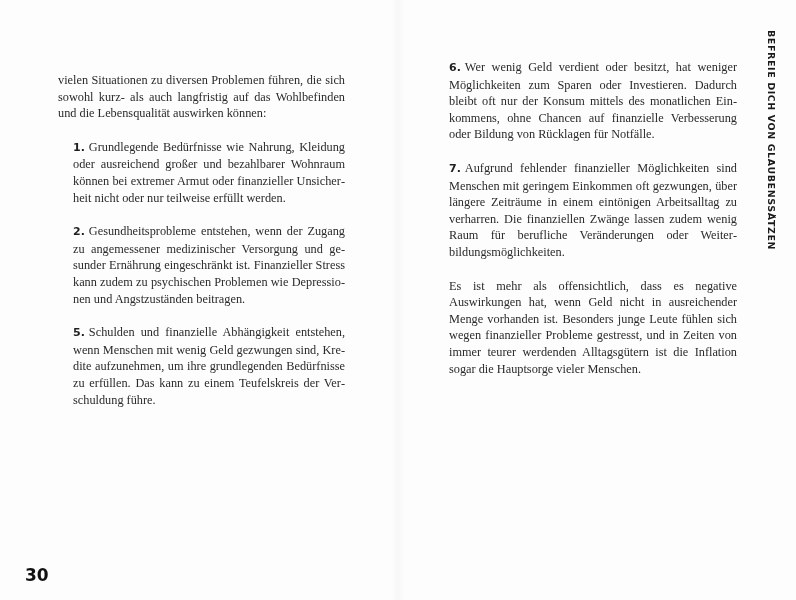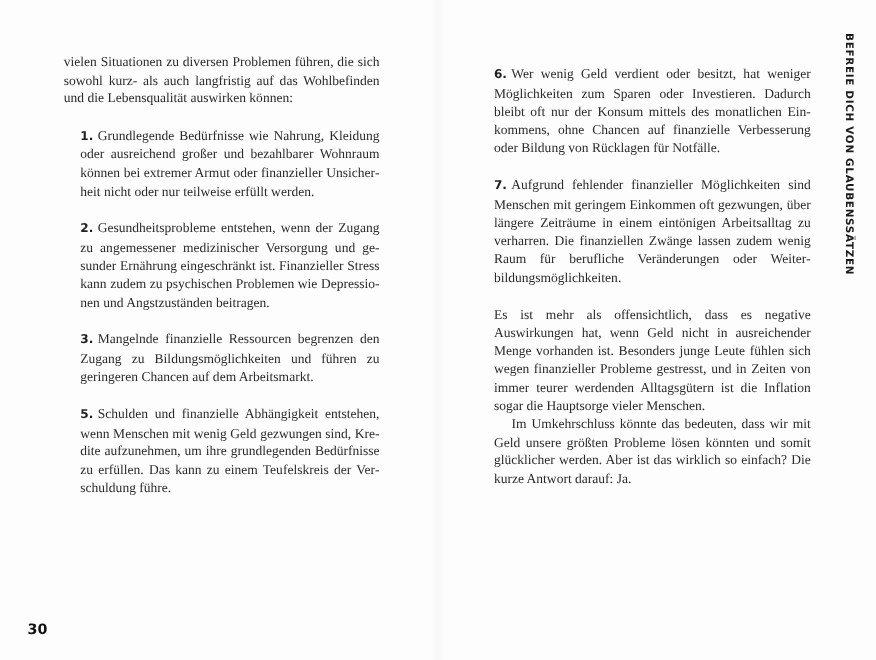--- a/index.html
+++ b/index.html
@@ -2,55 +2,53 @@
 <html><head>
   <meta charset="utf-8">
   <style>
     html, body { margin: 0; padding: 0; background: #fdfdfd; }
     body { width: 796px; height: 600px; position: relative; overflow: hidden;
            font-family: "Liberation Serif", "DejaVu Serif", serif; color: #2a2a2a; }
     .page { position: absolute; top: 0; height: 600px; }
     .page-left { left: 0; width: 398px; }
     .page-right { left: 398px; width: 398px; }
     .text { position: absolute; font-size: 12.3px; line-height: 16.6px; text-align: justify; hyphens: manual; }
-    .left-text { left: 58px; width: 287px; top: 48px; }
+    .left-text { left: 58px; width: 287px; top: 72px; }
     .right-text { left: 51px; width: 288px; top: 59px; }
     p { margin: 0; }
     .intro { margin-left: 0; }
     .item { margin-left: 15px; margin-bottom: 17px; }
     .intro { margin-bottom: 17px; }
     .item .num { font-family: "DejaVu Sans", "Liberation Sans", sans-serif; font-weight: bold; font-size: 11px; margin-right: 4px; color: #1f1f1f; }
     .right-text .item { margin-left: 0; }
     .right-text .item:last-of-type { margin-bottom: 26px; }
     .para-indent { text-indent: 16px; }
-    .page-number { position: absolute; top: 565px; font-family: "DejaVu Sans", "Liberation Sans", sans-serif; font-weight: bold; font-size: 13px; color: #111; }
+    .page-number { position: absolute; top: 565px; font-family: "DejaVu Sans", "Liberation Sans", sans-serif; font-weight: bold; font-size: 17px; color: #111; }
     .page-number.left { left: 25px; }
     .page-number.right { left: 356px; margin-left: 48px; }
     .running-head { position: absolute; left: 368px; top: 30px; writing-mode: vertical-rl; transform: none;
                     font-family: "DejaVu Sans", "Liberation Sans", sans-serif; font-size: 9.5px; font-weight: bold; letter-spacing: 0.6px; color: #1a1a1a; white-space: nowrap; }
     .gutter { position: absolute; left: 392px; top: 0; width: 12px; height: 600px; background: linear-gradient(to right, #fdfdfd, #f7f7f7, #fdfdfd); }
   </style>
 </head>
 <body>
 
 <div class="page page-left">
   <div class="text left-text">
     <p class="intro">vielen Situationen zu diversen Problemen führen, die sich sowohl kurz- als auch langfristig auf das Wohlbefinden und die Lebensqualität auswirken können:</p>
     <p class="item"><span class="num">1.</span><span>Grundlegende Bedürfnisse wie Nahrung, Kleidung oder ausreichend großer und bezahlbarer Wohnraum können bei extremer Armut oder finanzieller Unsicher­heit nicht oder nur teilweise erfüllt werden.</span></p>
     <p class="item"><span class="num">2.</span><span>Gesundheitsprobleme entstehen, wenn der Zugang zu angemessener medizinischer Versorgung und ge­sunder Ernährung eingeschränkt ist. Finanzieller Stress kann zudem zu psychischen Problemen wie Depressio­nen und Angstzuständen beitragen.</span></p>
-    <p class="item"><span class="num">3.</span><span>Mangelnde finanzielle Ressourcen begrenzen den Zugang zu Bildungsmöglichkeiten und führen zu gerin­geren Chancen auf dem Arbeitsmarkt.</span></p>
     <p class="item"><span class="num">5.</span><span>Schulden und finanzielle Abhängigkeit entstehen, wenn Menschen mit wenig Geld gezwungen sind, Kre­dite aufzunehmen, um ihre grundlegenden Bedürfnisse zu erfüllen. Das kann zu einem Teufelskreis der Ver­schuldung führe.</span></p>
   </div>
   <div class="page-number left">30</div>
 </div>
 
 <div class="gutter"></div>
 
 <div class="page page-right">
   <div class="text right-text">
     <p class="item"><span class="num">6.</span><span>Wer wenig Geld verdient oder besitzt, hat weniger Möglichkeiten zum Sparen oder Investieren. Dadurch bleibt oft nur der Konsum mittels des monatlichen Ein­kommens, ohne Chancen auf finanzielle Verbesserung oder Bildung von Rücklagen für Notfälle.</span></p>
     <p class="item"><span class="num">7.</span><span>Aufgrund fehlender finanzieller Möglichkeiten sind Menschen mit geringem Einkommen oft gezwungen, über längere Zeiträume in einem eintönigen Arbeitsall­tag zu verharren. Die finanziellen Zwänge lassen zudem wenig Raum für berufliche Veränderungen oder Weiter­bildungsmöglichkeiten.</span></p>
     <p>Es ist mehr als offensichtlich, dass es negative Auswirkun­gen hat, wenn Geld nicht in ausreichender Menge vorhan­den ist. Besonders junge Leute fühlen sich wegen finanzi­eller Probleme gestresst, und in Zeiten von immer teurer werdenden Alltagsgütern ist die Inflation sogar die Haupt­sorge vieler Menschen.</p>
-    <p class="para-indent">Im Umkehrschluss könnte das bedeuten, dass wir mit Geld unsere größten Probleme lösen könnten und somit glücklicher werden. Aber ist das wirklich so einfach? Die kurze Antwort darauf: Ja.</p>
   </div>
   <div class="running-head">BEFREIE DICH VON GLAUBENSSÄTZEN</div>
   <div class="page-number right">31</div>
 </div>
 
 </body></html>

